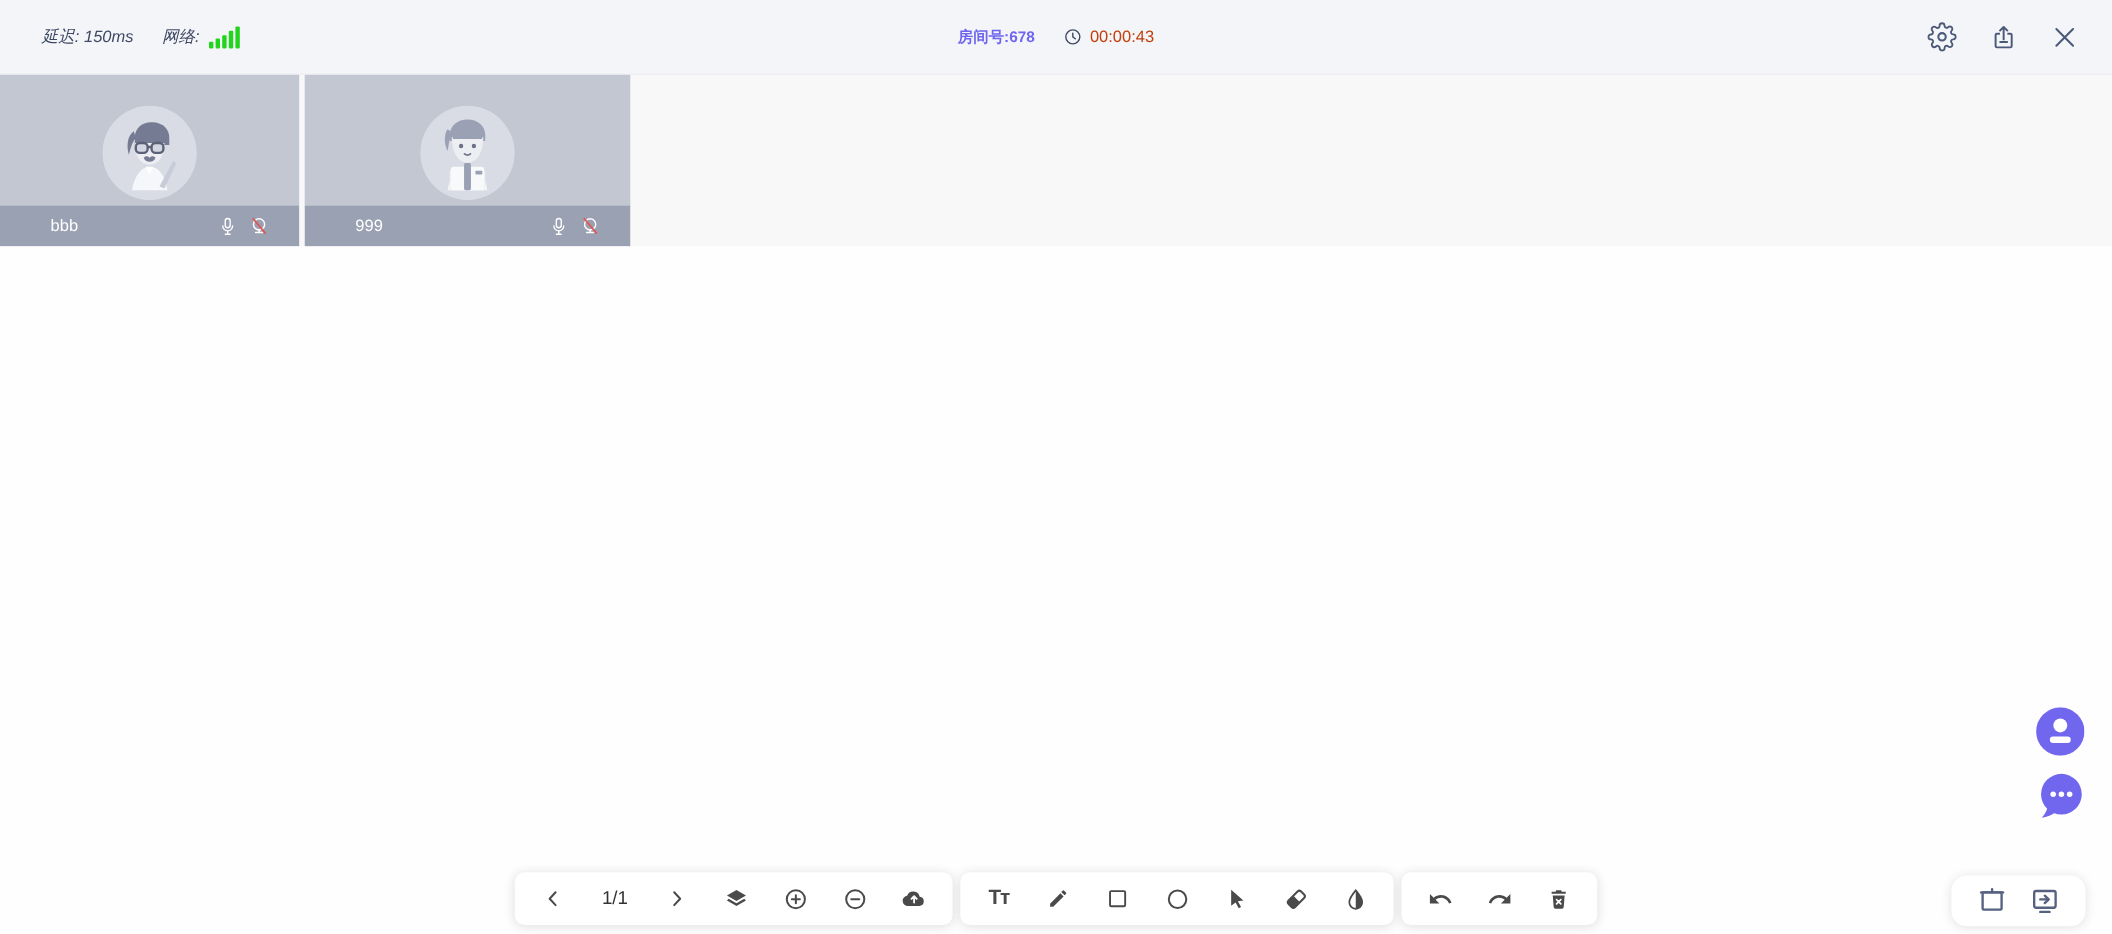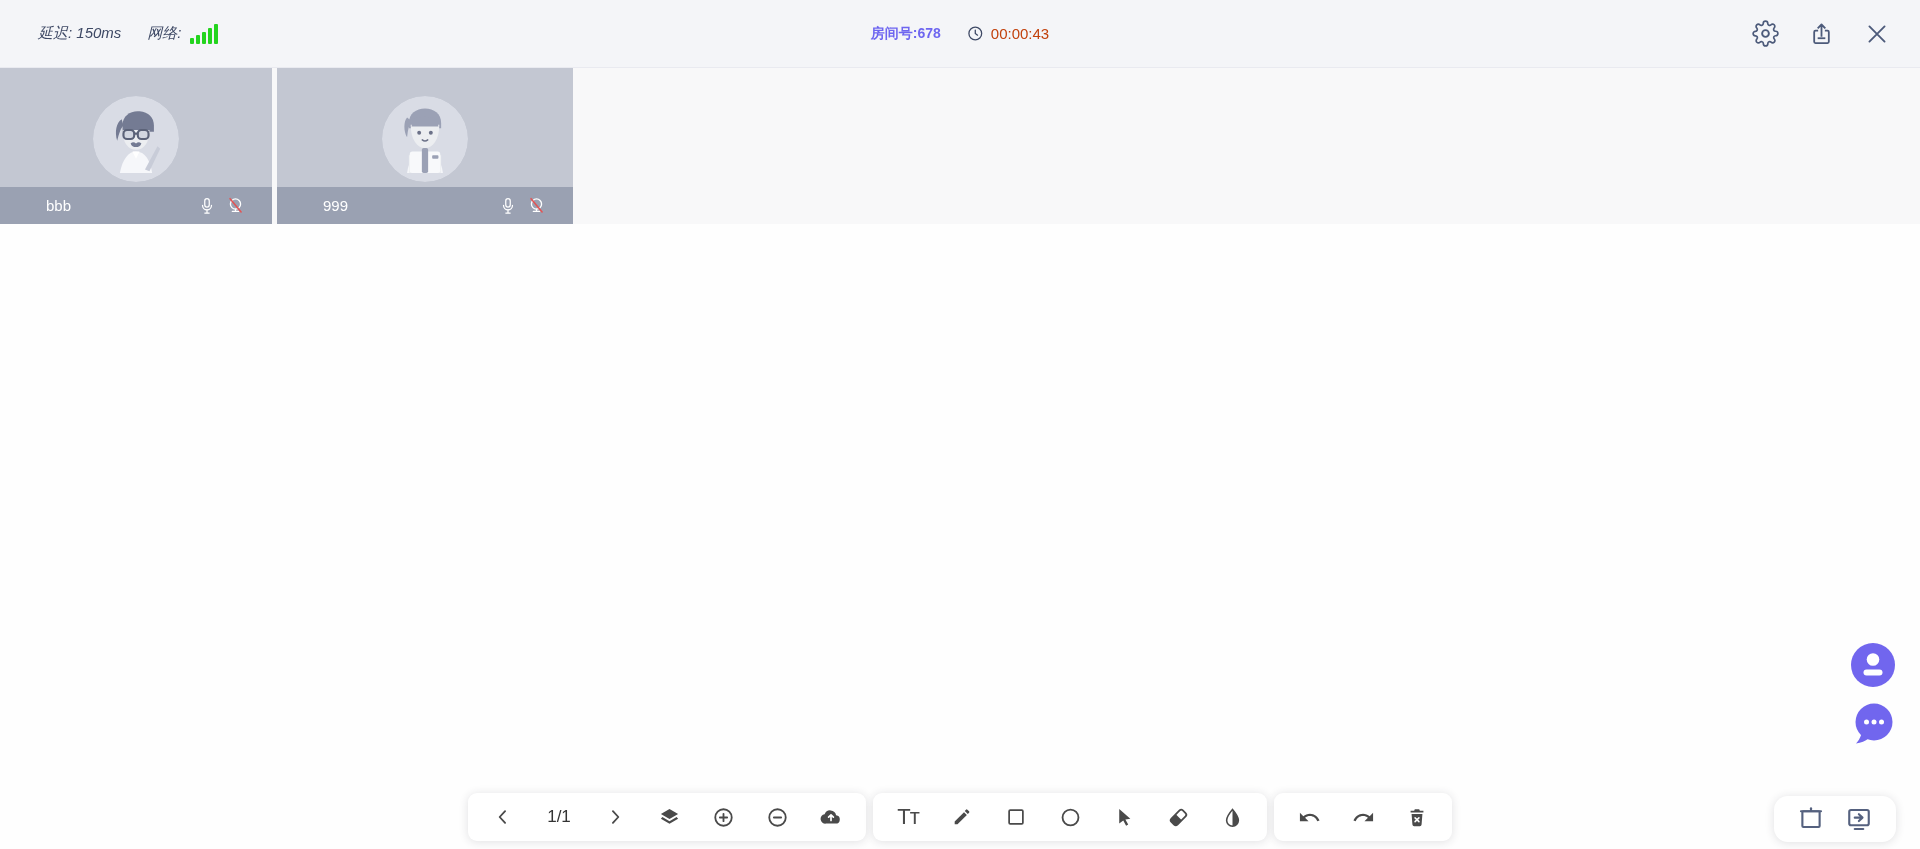--- a/index.html
+++ b/index.html
@@ -42,21 +42,21 @@
   .whiteboard { position:absolute; top:224px; left:0; width:100%; height:625px; background:#fefefe; }
 
   
   .toolbar { position:absolute; bottom:8px; left:50%; transform:translateX(-50%);
     display:flex; gap:7px; }
   .pill { background:#fff; border-radius:9px; height:48px; display:flex; align-items:center;
     box-shadow:0 1px 10px rgba(40,45,60,.14); padding:0 22px; gap:28px; }
   .tool { background:none; border:none; cursor:pointer; display:flex; align-items:center;
     justify-content:center; width:26px; height:32px; }
   .page-ind { font-size:17px; color:#333; min-width:30px; text-align:center; }
-  .text-glyph { font-size:22px; font-weight:400; color:#4a4a4a; letter-spacing:-1px; }
+  .text-glyph { font-size:19px; font-weight:700; color:#4a4a4a; letter-spacing:-1px; }
 
   
   .float-btn { position:absolute; right:25px; width:44px; height:44px; border:none;
     background:none; padding:0; cursor:pointer; }
   .float-btn.members { top:643px; }
   .float-btn.chat { top:701px; }
 
   
   .view-switch { position:absolute; right:24px; bottom:7px; width:122px; height:46px;
     background:#fff; border-radius:14px; box-shadow:0 1px 10px rgba(40,45,60,.14);

